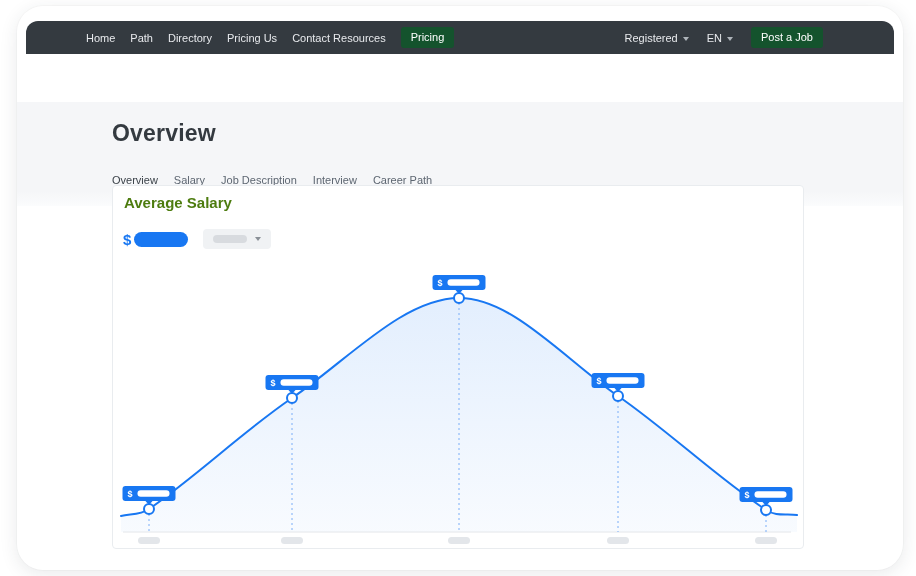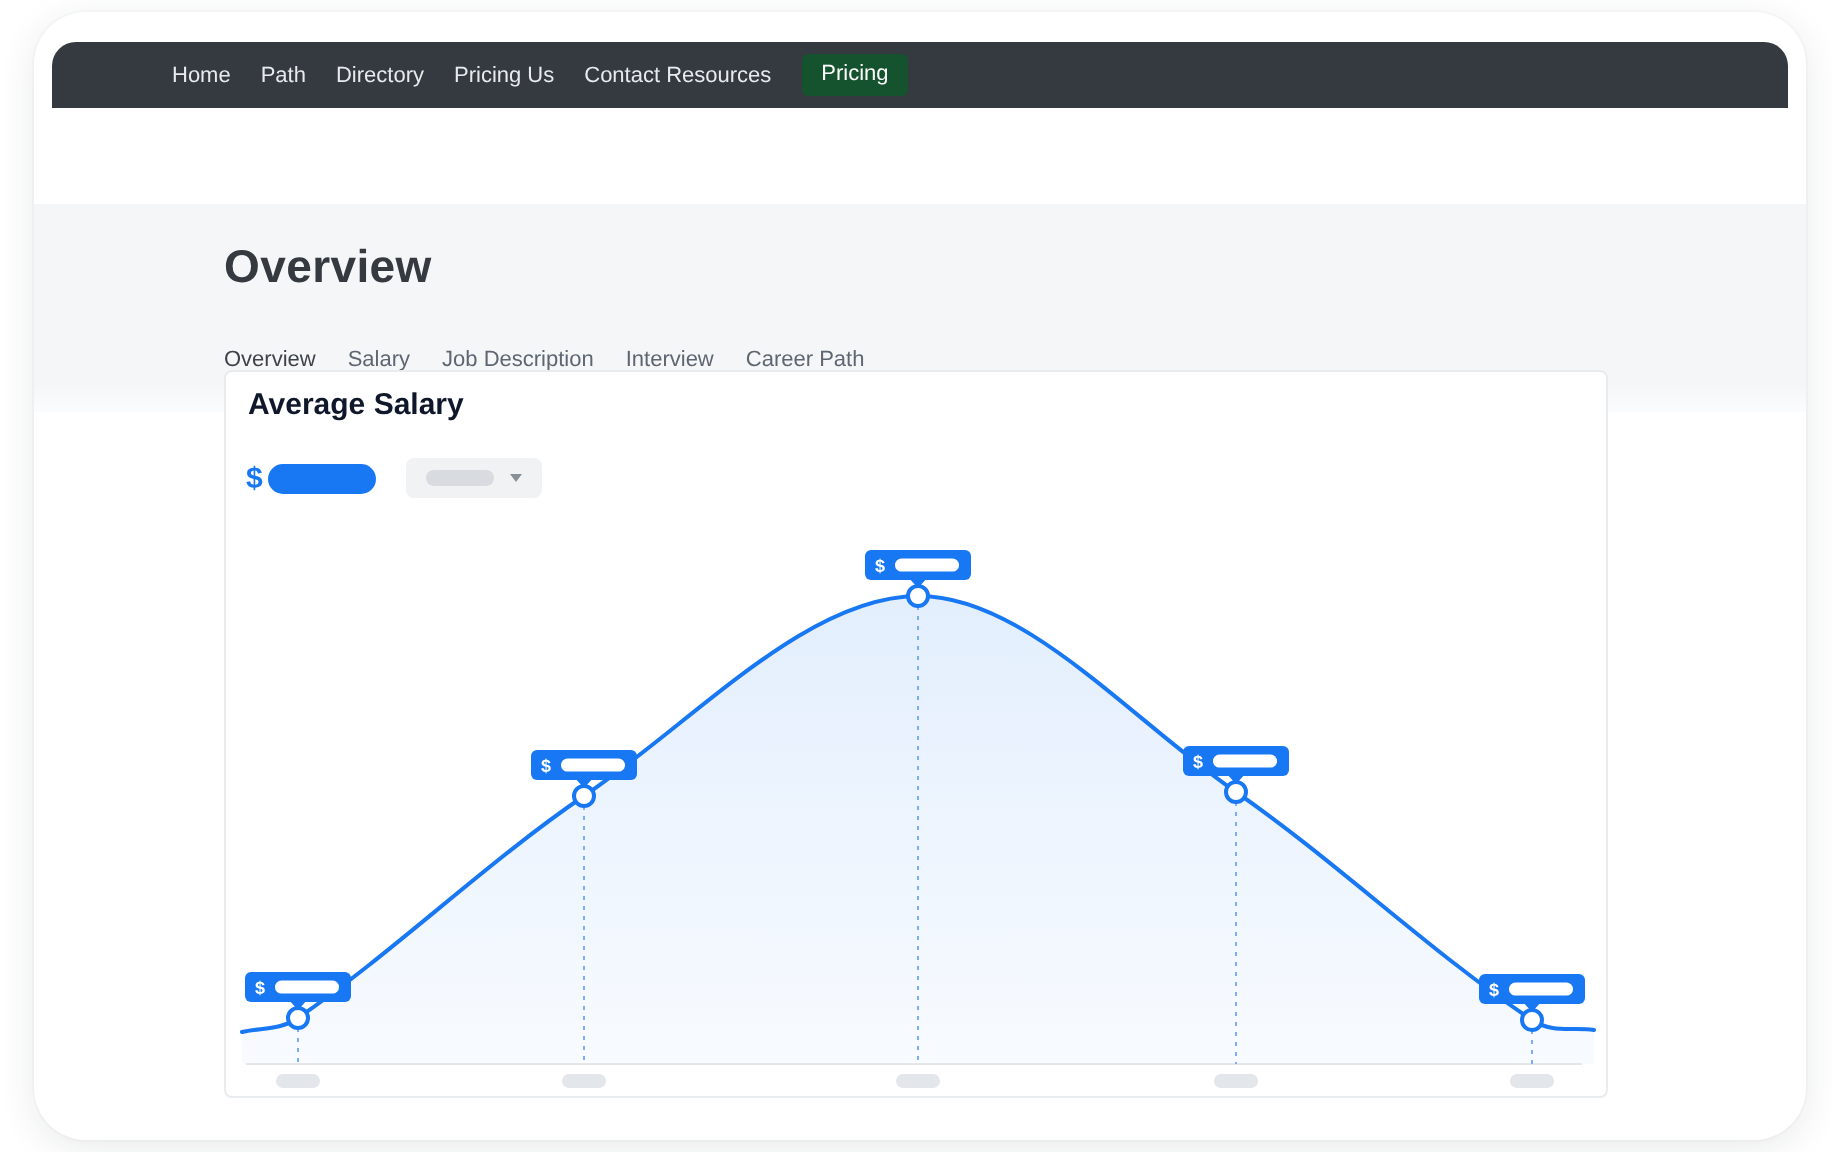--- a/index.html
+++ b/index.html
@@ -45,21 +45,21 @@
   .tabs{position:absolute;left:95px;top:72px;display:flex;gap:16px;font-size:11px;color:#5d6671;}
   .tab{padding-bottom:7px;cursor:pointer;border-bottom:2px solid transparent;}
   .tab.active{color:#3c434a;border-bottom-color:#1877f2;}
   
   .card{
     position:absolute;left:95px;top:179px;width:692px;height:364px;
     background:#fff;border:1px solid #e9ecef;border-radius:4px;box-sizing:border-box;
   }
   .card-title{
     position:absolute;left:11px;top:8px;margin:0;
-    font-size:15px;font-weight:600;color:#0f172a;
+    font-size:15px;font-weight:600;color:#4d7c0f;
   }
   .controls{position:absolute;left:10px;top:42px;height:22px;display:flex;align-items:center;}
   .dollar{color:#1877f2;font-size:15px;font-weight:bold;margin-right:3px;}
   .blue-pill{width:54px;height:15px;border-radius:8px;background:#1877f2;display:inline-block;}
   .select{
     margin-left:15px;width:68px;height:20px;background:#f0f2f4;border-radius:4px;
     display:flex;align-items:center;justify-content:center;gap:8px;cursor:pointer;
   }
   .gray-pill{width:34px;height:8px;border-radius:4px;background:#d8dbdf;}
   .select .caret{border-top-color:#8a9097;margin:0;}
@@ -71,20 +71,29 @@
 <div class="window">
 
   <div class="nav">
     <div class="nav-left">
       <span class="nav-item">Home</span>
       <span class="nav-item">Path</span>
       <span class="nav-item">Directory</span>
       <span class="nav-item">Pricing Us</span>
       <span class="nav-item">Contact Resources</span>
       <button class="btn-green">Pricing</button>
+    </div>
+    <div class="nav-right">
+      <span class="nav-item">
+        <span>Registered</span><i class="caret"></i>
+      </span>
+      <span class="nav-item">
+        <span>EN</span><i class="caret"></i>
+      </span>
+      <button class="btn-green">Post a Job</button>
     </div>
   </div>
 
   <div class="band">
     <h1 class="page-title">Overview</h1>
     <div class="tabs">
       <span class="tab active">Overview</span>
       <span class="tab">Salary</span>
       <span class="tab">Job Description</span>
       <span class="tab">Interview</span>

